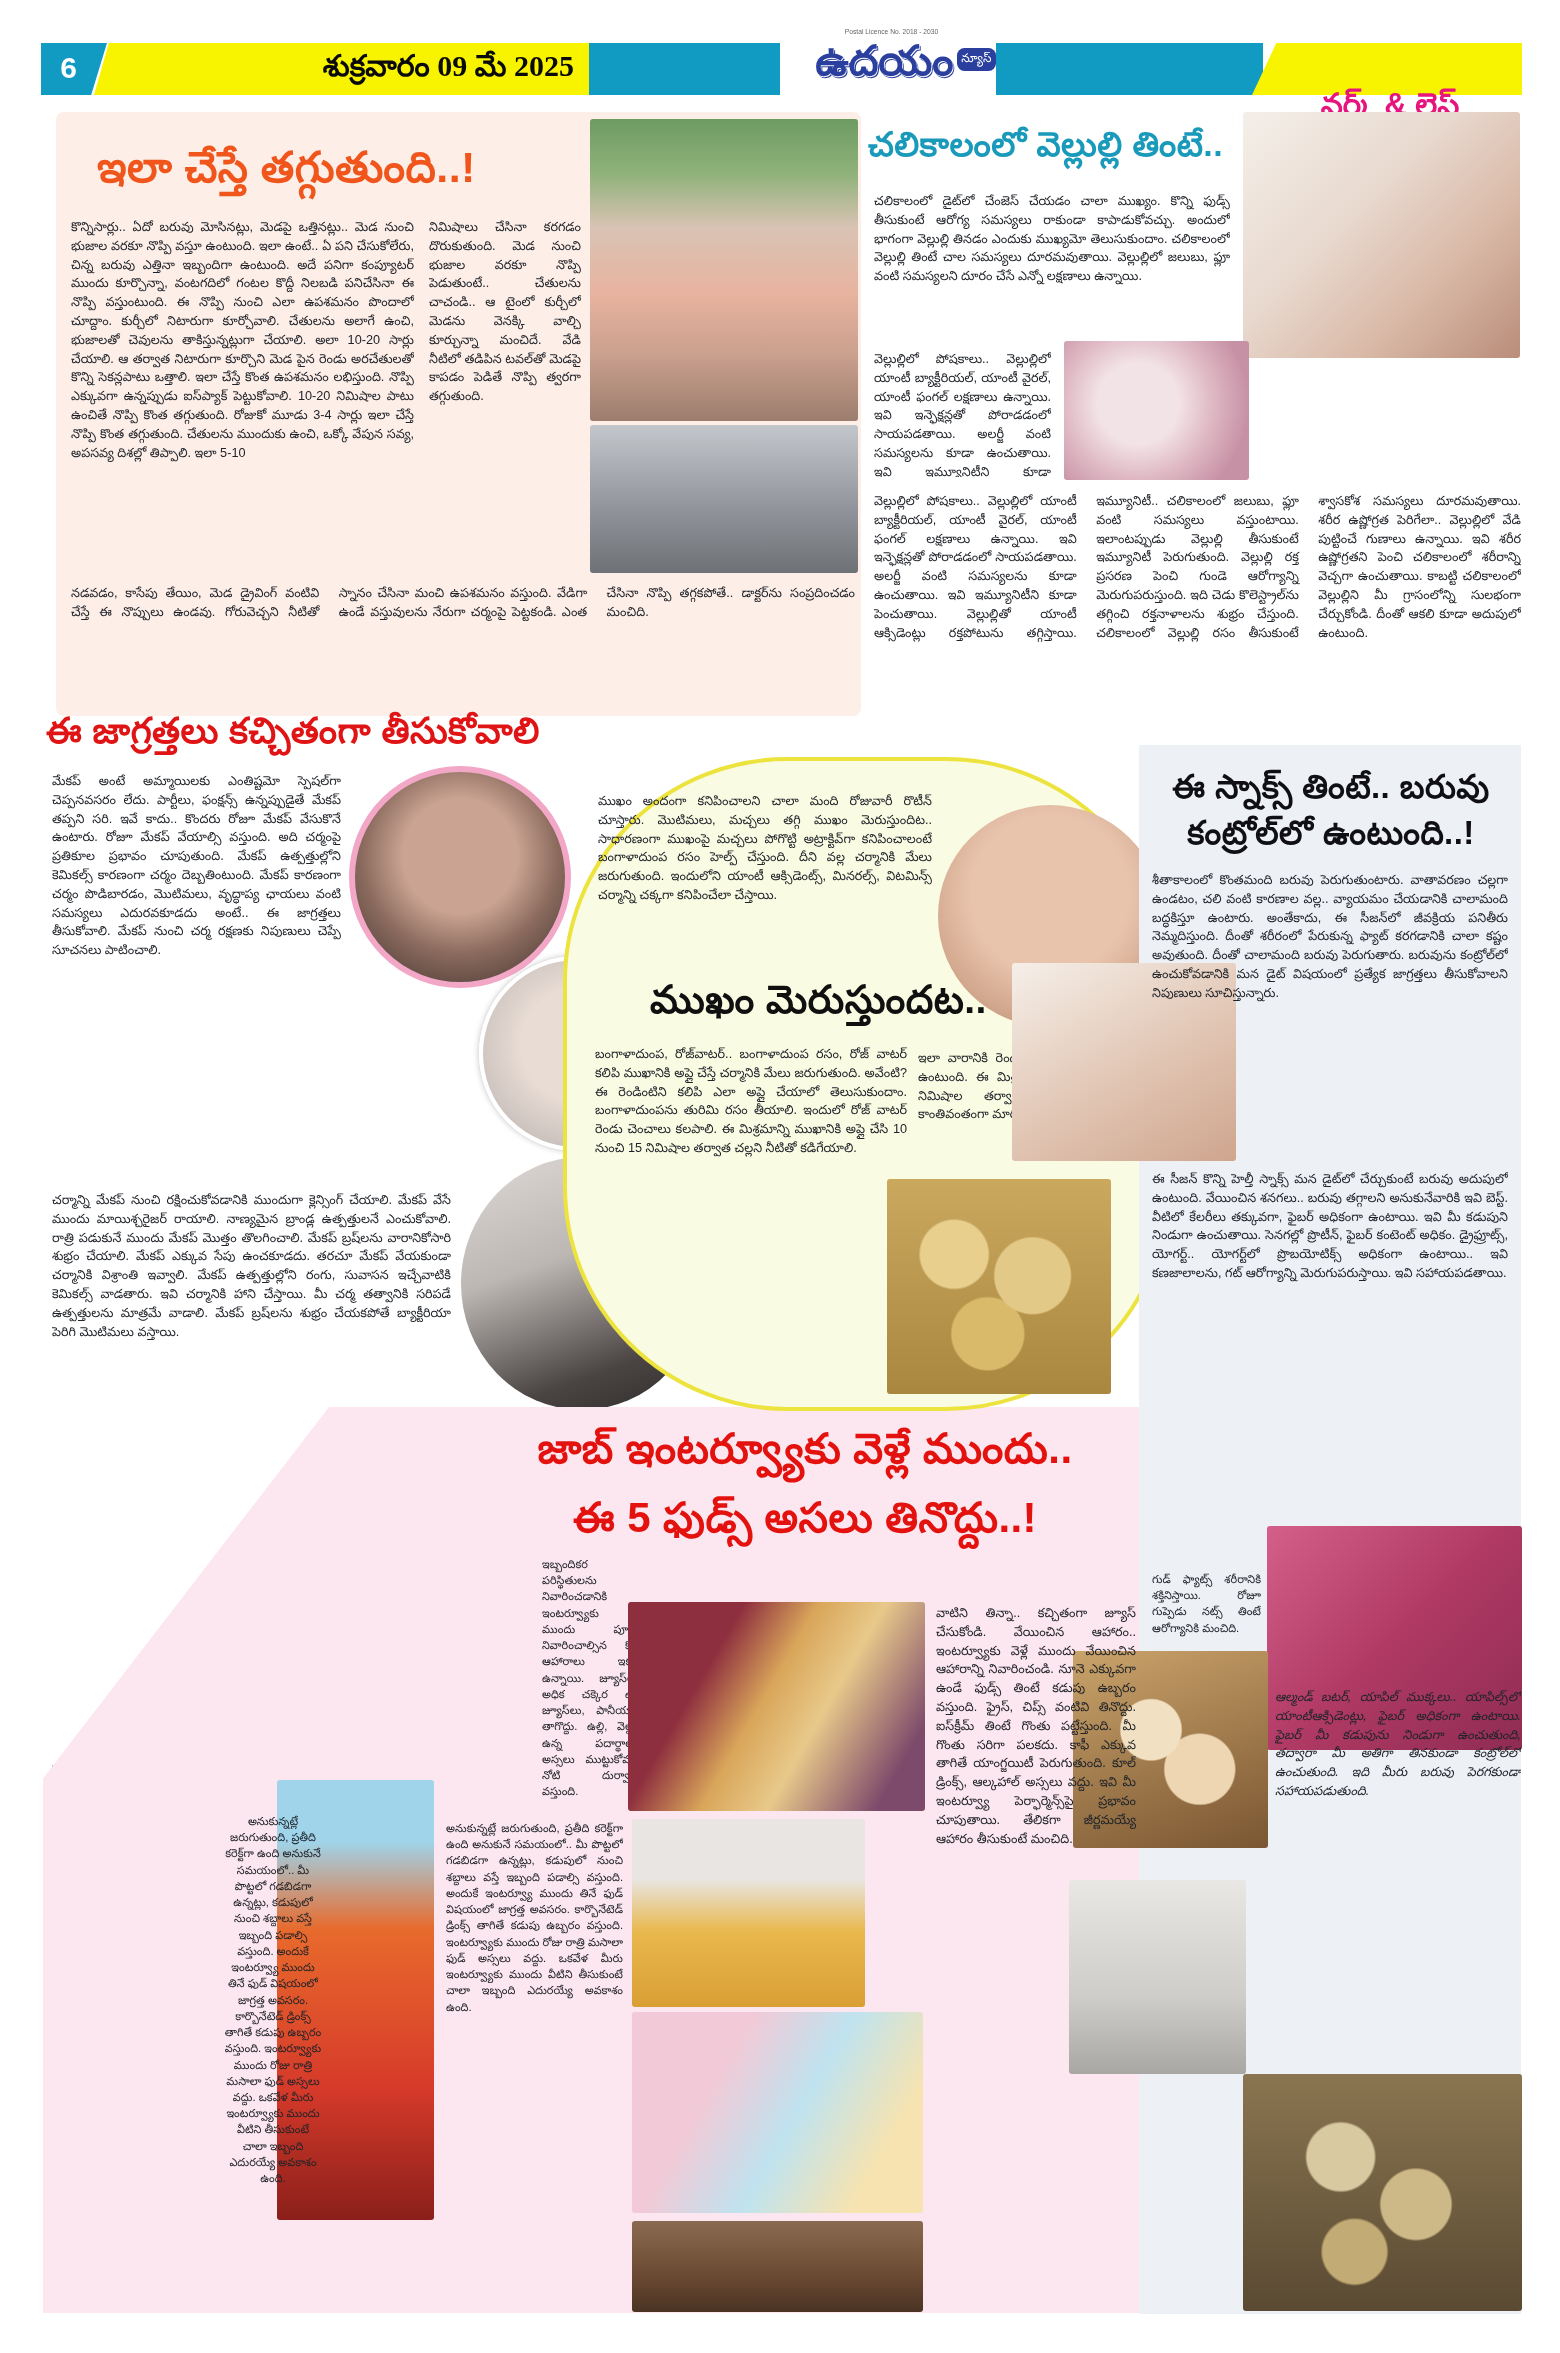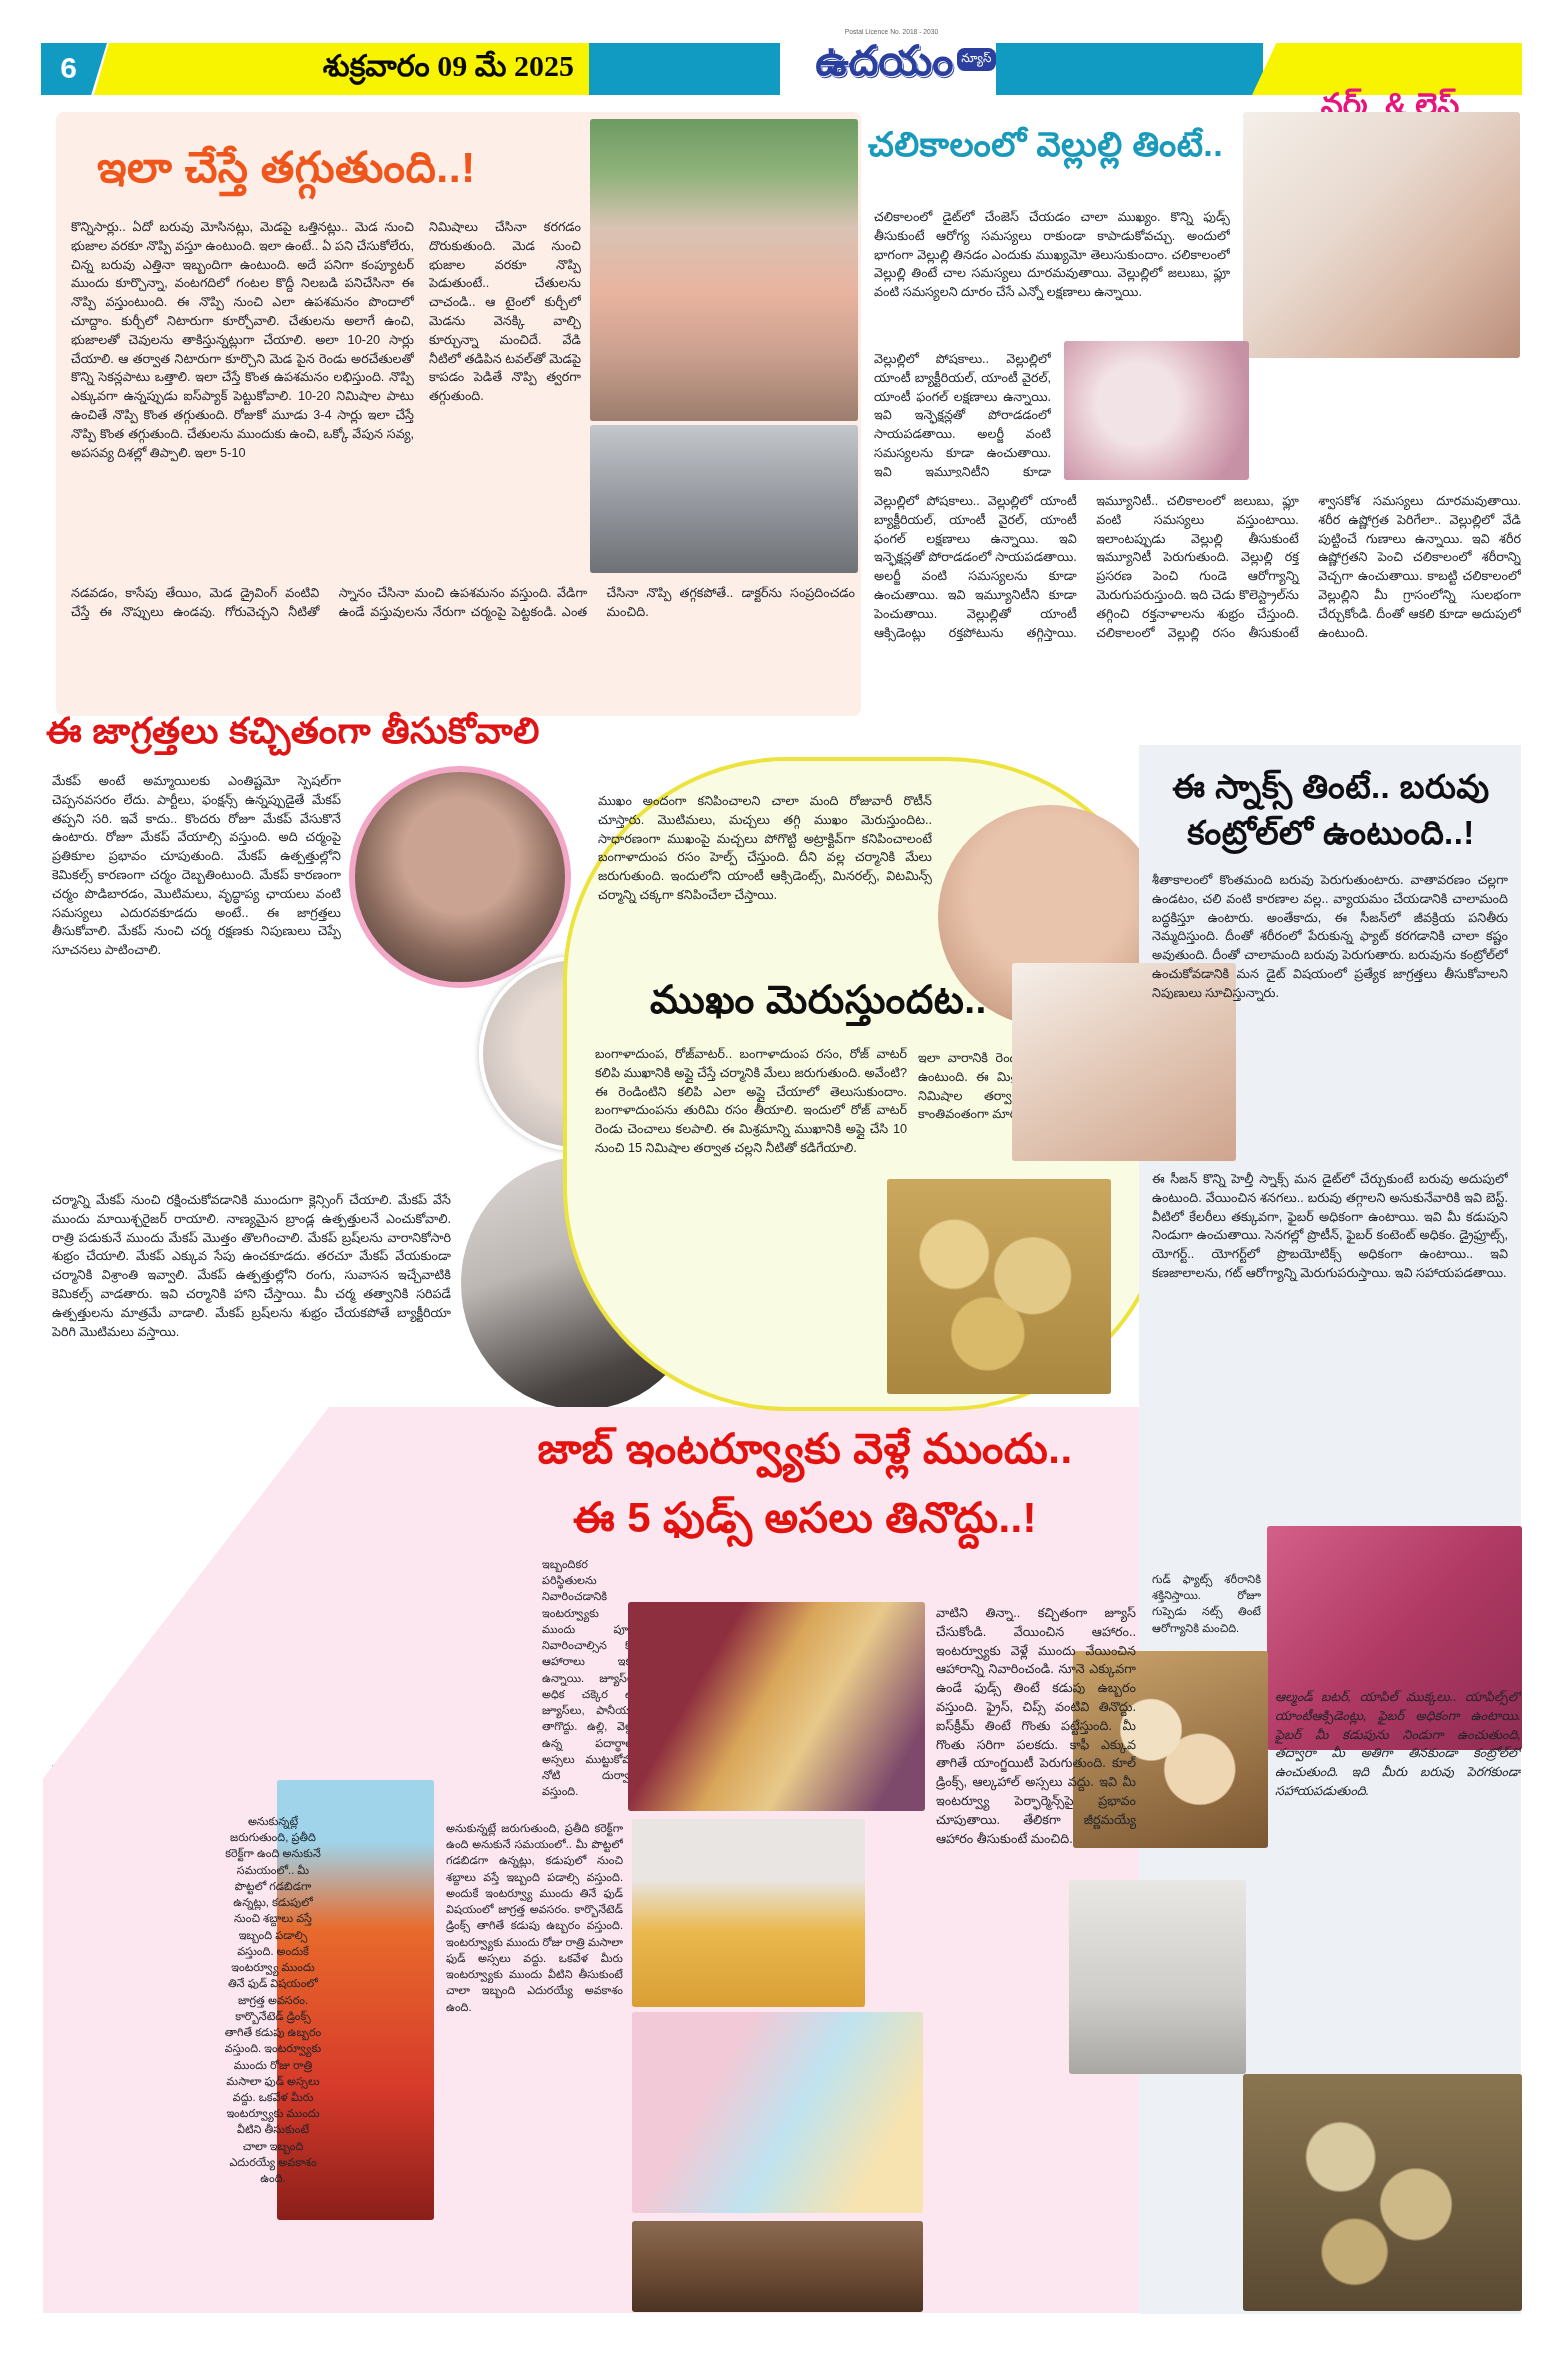--- a/index.html
+++ b/index.html
@@ -43,21 +43,21 @@
   <div class="abs bg-neck" style="left:56px;top:112px;width:805px;height:604px;"></div>
   <div class="abs hl" style="left:97px;top:143px;width:477px;font-size:43px;color:#f0561c;">ఇలా చేస్తే తగ్గుతుంది..!</div>
   <div class="abs ph" style="left:590px;top:119px;width:268px;height:302px;background:linear-gradient(180deg,#6d9b62 0%,#8fb27a 18%,#d9c3b4 36%,#e8b39f 58%,#caa08e 78%,#9c7d6e 100%);"></div>
   <div class="abs ph" style="left:590px;top:425px;width:268px;height:148px;background:linear-gradient(180deg,#c3c7cc,#8e9298 60%,#6e7276);"></div>
   <div class="abs txt" style="left:71px;top:218px;width:343px;height:356px;overflow:hidden;">కొన్నిసార్లు.. ఏదో బరువు మోసినట్లు, మెడపై ఒత్తినట్లు.. మెడ నుంచి భుజాల వరకూ నొప్పి వస్తూ ఉంటుంది. ఇలా ఉంటే.. ఏ పని చేసుకోలేరు, చిన్న బరువు ఎత్తినా ఇబ్బందిగా ఉంటుంది. అదే పనిగా కంప్యూటర్ ముందు కూర్చొన్నా, వంటగదిలో గంటల కొద్దీ నిలబడి పనిచేసినా ఈ నొప్పి వస్తుంటుంది. ఈ నొప్పి నుంచి ఎలా ఉపశమనం పొందాలో చూద్దాం. కుర్చీలో నిటారుగా కూర్చోవాలి. చేతులను అలాగే ఉంచి, భుజాలతో చెవులను తాకిస్తున్నట్లుగా చేయాలి. అలా 10-20 సార్లు చేయాలి. ఆ తర్వాత నిటారుగా కూర్చొని మెడ పైన రెండు అరచేతులతో కొన్ని సెకన్లపాటు ఒత్తాలి. ఇలా చేస్తే కొంత ఉపశమనం లభిస్తుంది. నొప్పి ఎక్కువగా ఉన్నప్పుడు ఐస్‌ప్యాక్ పెట్టుకోవాలి. 10-20 నిమిషాల పాటు ఉంచితే నొప్పి కొంత తగ్గుతుంది. రోజుకో మూడు 3-4 సార్లు ఇలా చేస్తే నొప్పి కొంత తగ్గుతుంది. చేతులను ముందుకు ఉంచి, ఒక్కో వేపున సవ్య, అపసవ్య దిశల్లో తిప్పాలి. ఇలా 5-10</div>
   <div class="abs txt" style="left:429px;top:218px;width:152px;height:356px;overflow:hidden;">నిమిషాలు చేసినా కరగడం దొరుకుతుంది. మెడ నుంచి భుజాల వరకూ నొప్పి పెడుతుంటే.. చేతులను చాచండి.. ఆ టైంలో కుర్చీలో మెడను వెనక్కి వాల్చి కూర్చున్నా మంచిదే. వేడి నీటిలో తడిపిన టవల్‌తో మెడపై కాపడం పెడితే నొప్పి త్వరగా తగ్గుతుంది.</div>
   <div class="abs txt cols3" style="left:71px;top:584px;width:784px;height:121px;overflow:hidden;">నడవడం, కాసేపు తేయిం, మెడ డ్రైవింగ్ వంటివి చేస్తే ఈ నొప్పులు ఉండవు. గోరువెచ్చని నీటితో స్నానం చేసినా మంచి ఉపశమనం వస్తుంది. వేడిగా ఉండే వస్తువులను నేరుగా చర్మంపై పెట్టకండి. ఎంత చేసినా నొప్పి తగ్గకపోతే.. డాక్టర్‌ను సంప్రదించడం మంచిది.</div>
 
   <div class="abs hl" style="left:868px;top:125px;width:432px;font-size:34px;color:#1a9aba;">చలికాలంలో వెల్లుల్లి తింటే..</div>
   <div class="abs ph" style="left:1243px;top:112px;width:277px;height:246px;background:linear-gradient(135deg,#f4efe9 0%,#e8d9cf 40%,#d9b8a6 70%,#b98d7a 100%);"></div>
-  <div class="abs txt" style="left:874px;top:192px;width:356px;height:142px;overflow:hidden;margin-top:16px;">చలికాలంలో డైట్‌లో చేంజెస్ చేయడం చాలా ముఖ్యం. కొన్ని ఫుడ్స్ తీసుకుంటే ఆరోగ్య సమస్యలు రాకుండా కాపాడుకోవచ్చు. అందులో భాగంగా వెల్లుల్లి తినడం ఎందుకు ముఖ్యమో తెలుసుకుందాం. చలికాలంలో వెల్లుల్లి తింటే చాల సమస్యలు దూరమవుతాయి. వెల్లుల్లిలో జలుబు, ఫ్లూ వంటి సమస్యలని దూరం చేసే ఎన్నో లక్షణాలు ఉన్నాయి.</div>
+  <div class="abs txt" style="left:874px;top:192px;width:356px;height:142px;overflow:hidden;">చలికాలంలో డైట్‌లో చేంజెస్ చేయడం చాలా ముఖ్యం. కొన్ని ఫుడ్స్ తీసుకుంటే ఆరోగ్య సమస్యలు రాకుండా కాపాడుకోవచ్చు. అందులో భాగంగా వెల్లుల్లి తినడం ఎందుకు ముఖ్యమో తెలుసుకుందాం. చలికాలంలో వెల్లుల్లి తింటే చాల సమస్యలు దూరమవుతాయి. వెల్లుల్లిలో జలుబు, ఫ్లూ వంటి సమస్యలని దూరం చేసే ఎన్నో లక్షణాలు ఉన్నాయి.</div>
   <div class="abs ph" style="left:1064px;top:341px;width:185px;height:139px;background:radial-gradient(circle at 40% 45%,#f2e3e6 0 30%,#dfb9c4 55%,#c791a5 82%),#e9d5da;"></div>
   <div class="abs txt" style="left:874px;top:350px;width:177px;height:127px;overflow:hidden;">వెల్లుల్లిలో పోషకాలు.. వెల్లుల్లిలో యాంటీ బ్యాక్టీరియల్, యాంటీ వైరల్, యాంటీ ఫంగల్ లక్షణాలు ఉన్నాయి. ఇవి ఇన్ఫెక్షన్లతో పోరాడడంలో సాయపడతాయి. అలర్జీ వంటి సమస్యలను కూడా ఉంచుతాయి. ఇవి ఇమ్యూనిటీని కూడా పెంచుతాయి. వెల్లుల్లితో యాంటీ ఆక్సిడెంట్లు రక్తపోటును తగ్గిస్తాయి. ఇమ్యూనిటీ.. చలికాలంలో జలుబు, ఫ్లూ వంటి సమస్యలు వస్తుంటాయి. ఇలాంటప్పుడు వెల్లుల్లి తీసుకుంటే ఇమ్యూనిటీ పెరుగుతుంది. వెల్లుల్లి రక్త ప్రసరణ పెంచి గుండె ఆరోగ్యాన్ని మెరుగుపరుస్తుంది. ఇది చెడు కొలెస్ట్రాల్‌ను తగ్గించి రక్తనాళాలను శుభ్రం చేస్తుంది. చలికాలంలో వెల్లుల్లి రసం తీసుకుంటే శ్వాసకోశ సమస్యలు దూరమవుతాయి. శరీర ఉష్ణోగ్రత పెరిగేలా.. వెల్లుల్లిలో వేడి పుట్టించే గుణాలు ఉన్నాయి. ఇవి శరీర ఉష్ణోగ్రతని పెంచి చలికాలంలో శరీరాన్ని వెచ్చగా ఉంచుతాయి. కాబట్టి చలికాలంలో వెల్లుల్లిని మీ గ్రాసంలోన్ని సులభంగా చేర్చుకోండి. దీంతో ఆకలి కూడా అదుపులో ఉంటుంది.</div>
   <div class="abs txt cols3" style="left:874px;top:492px;width:647px;height:246px;overflow:hidden;">వెల్లుల్లిలో పోషకాలు.. వెల్లుల్లిలో యాంటీ బ్యాక్టీరియల్, యాంటీ వైరల్, యాంటీ ఫంగల్ లక్షణాలు ఉన్నాయి. ఇవి ఇన్ఫెక్షన్లతో పోరాడడంలో సాయపడతాయి. అలర్జీ వంటి సమస్యలను కూడా ఉంచుతాయి. ఇవి ఇమ్యూనిటీని కూడా పెంచుతాయి. వెల్లుల్లితో యాంటీ ఆక్సిడెంట్లు రక్తపోటును తగ్గిస్తాయి. ఇమ్యూనిటీ.. చలికాలంలో జలుబు, ఫ్లూ వంటి సమస్యలు వస్తుంటాయి. ఇలాంటప్పుడు వెల్లుల్లి తీసుకుంటే ఇమ్యూనిటీ పెరుగుతుంది. వెల్లుల్లి రక్త ప్రసరణ పెంచి గుండె ఆరోగ్యాన్ని మెరుగుపరుస్తుంది. ఇది చెడు కొలెస్ట్రాల్‌ను తగ్గించి రక్తనాళాలను శుభ్రం చేస్తుంది. చలికాలంలో వెల్లుల్లి రసం తీసుకుంటే శ్వాసకోశ సమస్యలు దూరమవుతాయి. శరీర ఉష్ణోగ్రత పెరిగేలా.. వెల్లుల్లిలో వేడి పుట్టించే గుణాలు ఉన్నాయి. ఇవి శరీర ఉష్ణోగ్రతని పెంచి చలికాలంలో శరీరాన్ని వెచ్చగా ఉంచుతాయి. కాబట్టి చలికాలంలో వెల్లుల్లిని మీ గ్రాసంలోన్ని సులభంగా చేర్చుకోండి. దీంతో ఆకలి కూడా అదుపులో ఉంటుంది.</div>
 
   <div class="abs hl" style="left:46px;top:710px;width:537px;font-size:36px;color:#e01414;">ఈ జాగ్రత్తలు కచ్చితంగా తీసుకోవాలి</div>
   <div class="abs circle" style="left:349px;top:766px;width:222px;height:222px;border:6px solid #f2a7c6;box-sizing:border-box;background:radial-gradient(circle at 50% 40%,#caa392 0 35%,#8a6a5d 60%,#3a2e2c 100%);"></div>
   <div class="abs circle" style="left:479px;top:956px;width:195px;height:195px;border:4.5px solid #fff;box-sizing:border-box;box-shadow:0 0 6px rgba(0,0,0,.25);background:radial-gradient(circle at 50% 45%,#e8dcd4 0 40%,#cfc5c0 70%,#a9a3a0 100%);"></div>
   <div class="abs circle" style="left:461px;top:1157px;width:242px;height:253px;background:linear-gradient(160deg,#ded9d6 0%,#bdb7b4 40%,#4a4543 78%,#2e2b2a 100%);"></div>
   <div class="abs txt" style="left:52px;top:772px;width:289px;height:408px;overflow:hidden;">మేకప్ అంటే అమ్మాయిలకు ఎంతిష్టమో స్పెషల్‌గా చెప్పనవసరం లేదు. పార్టీలు, ఫంక్షన్స్ ఉన్నప్పుడైతే మేకప్ తప్పని సరి. ఇవే కాదు.. కొందరు రోజూ మేకప్ వేసుకొనే ఉంటారు. రోజూ మేకప్ వేయాల్సి వస్తుంది. అది చర్మంపై ప్రతికూల ప్రభావం చూపుతుంది. మేకప్ ఉత్పత్తుల్లోని కెమికల్స్ కారణంగా చర్మం దెబ్బతింటుంది. మేకప్ కారణంగా చర్మం పొడిబారడం, మొటిమలు, వృద్ధాప్య ఛాయలు వంటి సమస్యలు ఎదురవకూడదు అంటే.. ఈ జాగ్రత్తలు తీసుకోవాలి. మేకప్ నుంచి చర్మ రక్షణకు నిపుణులు చెప్పే సూచనలు పాటించాలి.</div>
   <div class="abs txt" style="left:52px;top:1191px;width:399px;height:558px;overflow:hidden;">చర్మాన్ని మేకప్ నుంచి రక్షించుకోవడానికి ముందుగా క్లెన్సింగ్ చేయాలి. మేకప్ వేసే ముందు మాయిశ్చరైజర్ రాయాలి. నాణ్యమైన బ్రాండ్ల ఉత్పత్తులనే ఎంచుకోవాలి. రాత్రి పడుకునే ముందు మేకప్ మొత్తం తొలగించాలి. మేకప్ బ్రష్‌లను వారానికోసారి శుభ్రం చేయాలి. మేకప్ ఎక్కువ సేపు ఉంచకూడదు. తరచూ మేకప్ వేయకుండా చర్మానికి విశ్రాంతి ఇవ్వాలి. మేకప్ ఉత్పత్తుల్లోని రంగు, సువాసన ఇచ్చేవాటికి కెమికల్స్ వాడతారు. ఇవి చర్మానికి హాని చేస్తాయి. మీ చర్మ తత్వానికి సరిపడే ఉత్పత్తులను మాత్రమే వాడాలి. మేకప్ బ్రష్‌లను శుభ్రం చేయకపోతే బ్యాక్టీరియా పెరిగి మొటిమలు వస్తాయి.</div>

